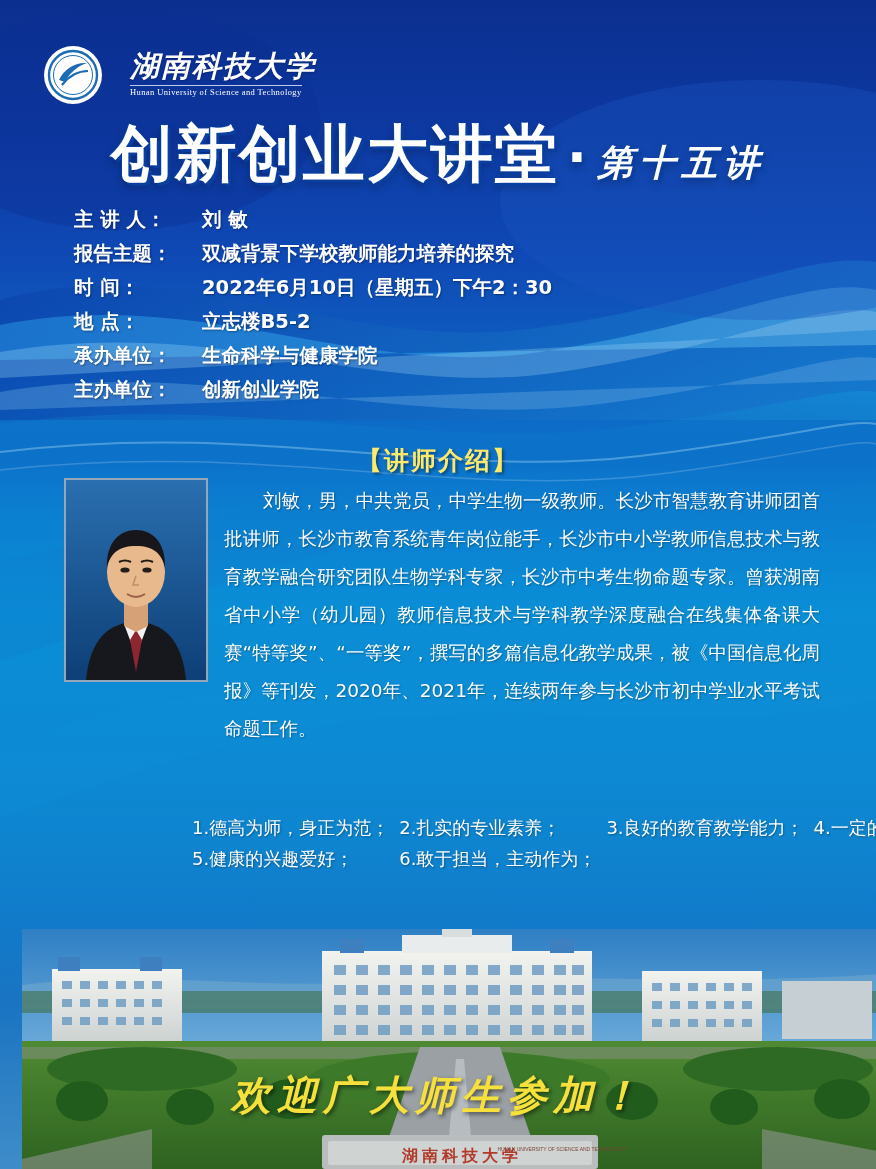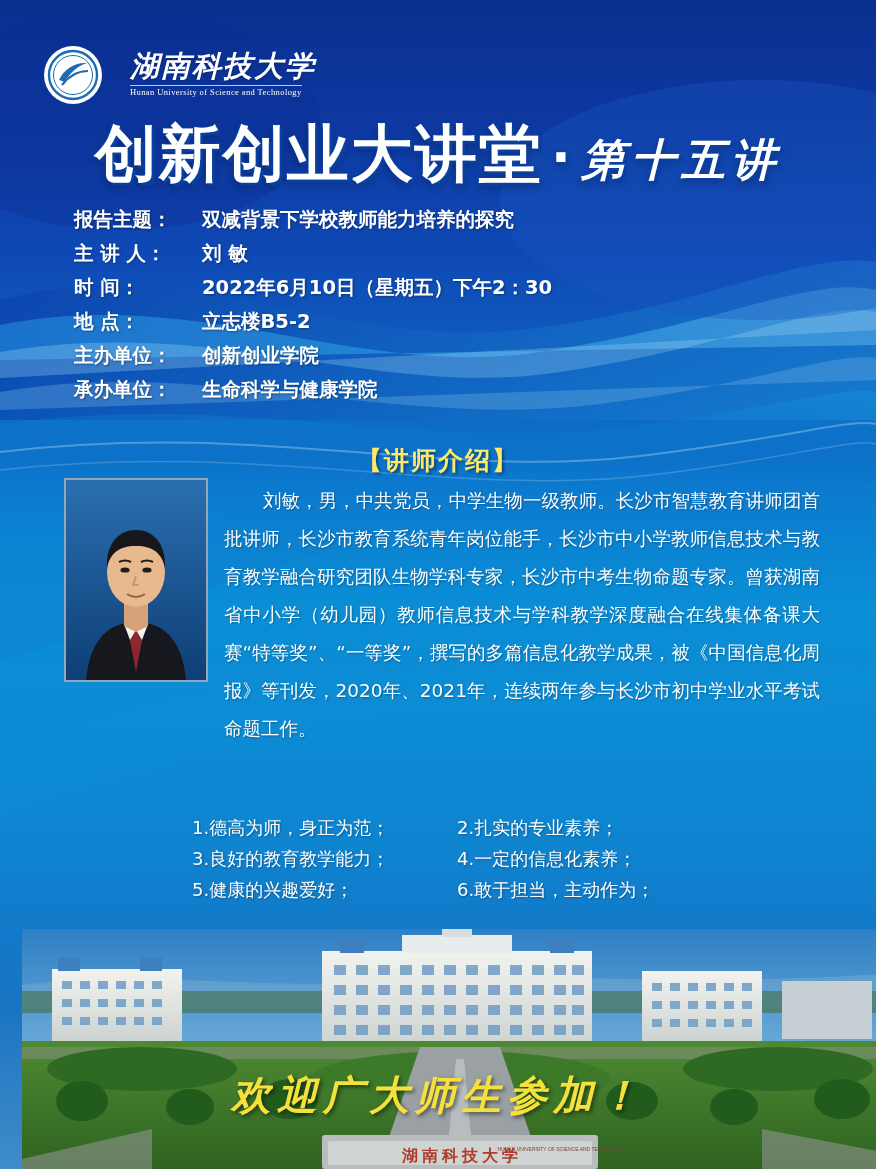--- a/index.html
+++ b/index.html
@@ -65,21 +65,21 @@
     display: inline-block;
     font-family: "DejaVu Sans", "Liberation Sans", sans-serif;
     font-size: 62px; font-weight: bold; color: #ffffff;
     letter-spacing: 2px;
     text-shadow: 3px 3px 0 #0a3fa0, -1px -1px 0 #0a3fa0, 0 4px 8px rgba(0,0,0,.3);
   }
   .title-dot { font-size: 52px; margin: 0 4px; }
   .title-sub {
     font-family: "Liberation Serif", "DejaVu Serif", serif;
     font-style: italic; font-weight: bold;
-    font-size: 44px; color: #ffffff;
+    font-size: 36px; color: #ffffff;
     letter-spacing: 6px;
     text-shadow: 3px 3px 0 #0a3fa0, 0 4px 8px rgba(0,0,0,.3);
     margin-top: 16px;
   }
 
   
   .info {
     position: absolute; left: 74px; top: 205px;
     color: #ffffff;
     font-family: "DejaVu Sans", "Liberation Sans", sans-serif;
@@ -126,21 +126,21 @@
   .bio .indent { display: inline-block; width: 2.1em; }
 
   
   .list {
     position: absolute; left: 192px; top: 812px; width: 520px;
     color: #ffffff;
     font-family: "DejaVu Sans", "Liberation Sans", sans-serif;
     font-size: 18px; line-height: 31px;
     text-shadow: 1px 1px 2px rgba(0,0,0,.3);
     display: grid;
-    grid-template-columns: 1fr 1fr;
+    grid-template-columns: 1fr 1fr 1fr 1fr;
     column-gap: 10px;
   }
   .list-item { white-space: nowrap; }
 
   
   .campus {
     position: absolute; left: 0; bottom: 0; width: 876px; height: 240px;
     overflow: hidden;
     padding-left: 22px;
   }
@@ -208,42 +208,42 @@
   </div>
 
   <div class="title-wrap">
     <span class="title-main">创新创业大讲堂</span>
     <span class="title-main title-dot">·</span>
     <span class="title-sub">第十五讲</span>
   </div>
 
   <div class="info">
     <div class="info-row">
+      <span class="info-label">主 讲 人：</span>
+      <span class="info-value">刘  敏</span>
+    </div>
+    <div class="info-row">
       <span class="info-label">报告主题：</span>
       <span class="info-value">双减背景下学校教师能力培养的探究</span>
     </div>
     <div class="info-row">
-      <span class="info-label">主 讲 人：</span>
-      <span class="info-value">刘  敏</span>
-    </div>
-    <div class="info-row">
       <span class="info-label">时    间：</span>
       <span class="info-value">2022年6月10日（星期五）下午2：30</span>
     </div>
     <div class="info-row">
       <span class="info-label">地    点：</span>
       <span class="info-value">立志楼B5-2</span>
     </div>
     <div class="info-row">
+      <span class="info-label">承办单位：</span>
+      <span class="info-value">生命科学与健康学院</span>
+    </div>
+    <div class="info-row">
       <span class="info-label">主办单位：</span>
       <span class="info-value">创新创业学院</span>
-    </div>
-    <div class="info-row">
-      <span class="info-label">承办单位：</span>
-      <span class="info-value">生命科学与健康学院</span>
     </div>
   </div>
 
   <div class="section-head" id="head-intro">【讲师介绍】</div>
 
   <div class="photo">
     <svg width="140" height="200" viewBox="0 0 140 200">
       <defs>
         <linearGradient id="bgp" x1="0" y1="0" x2="0" y2="1">
           <stop offset="0%" stop-color="#2a6fb0"></stop>

